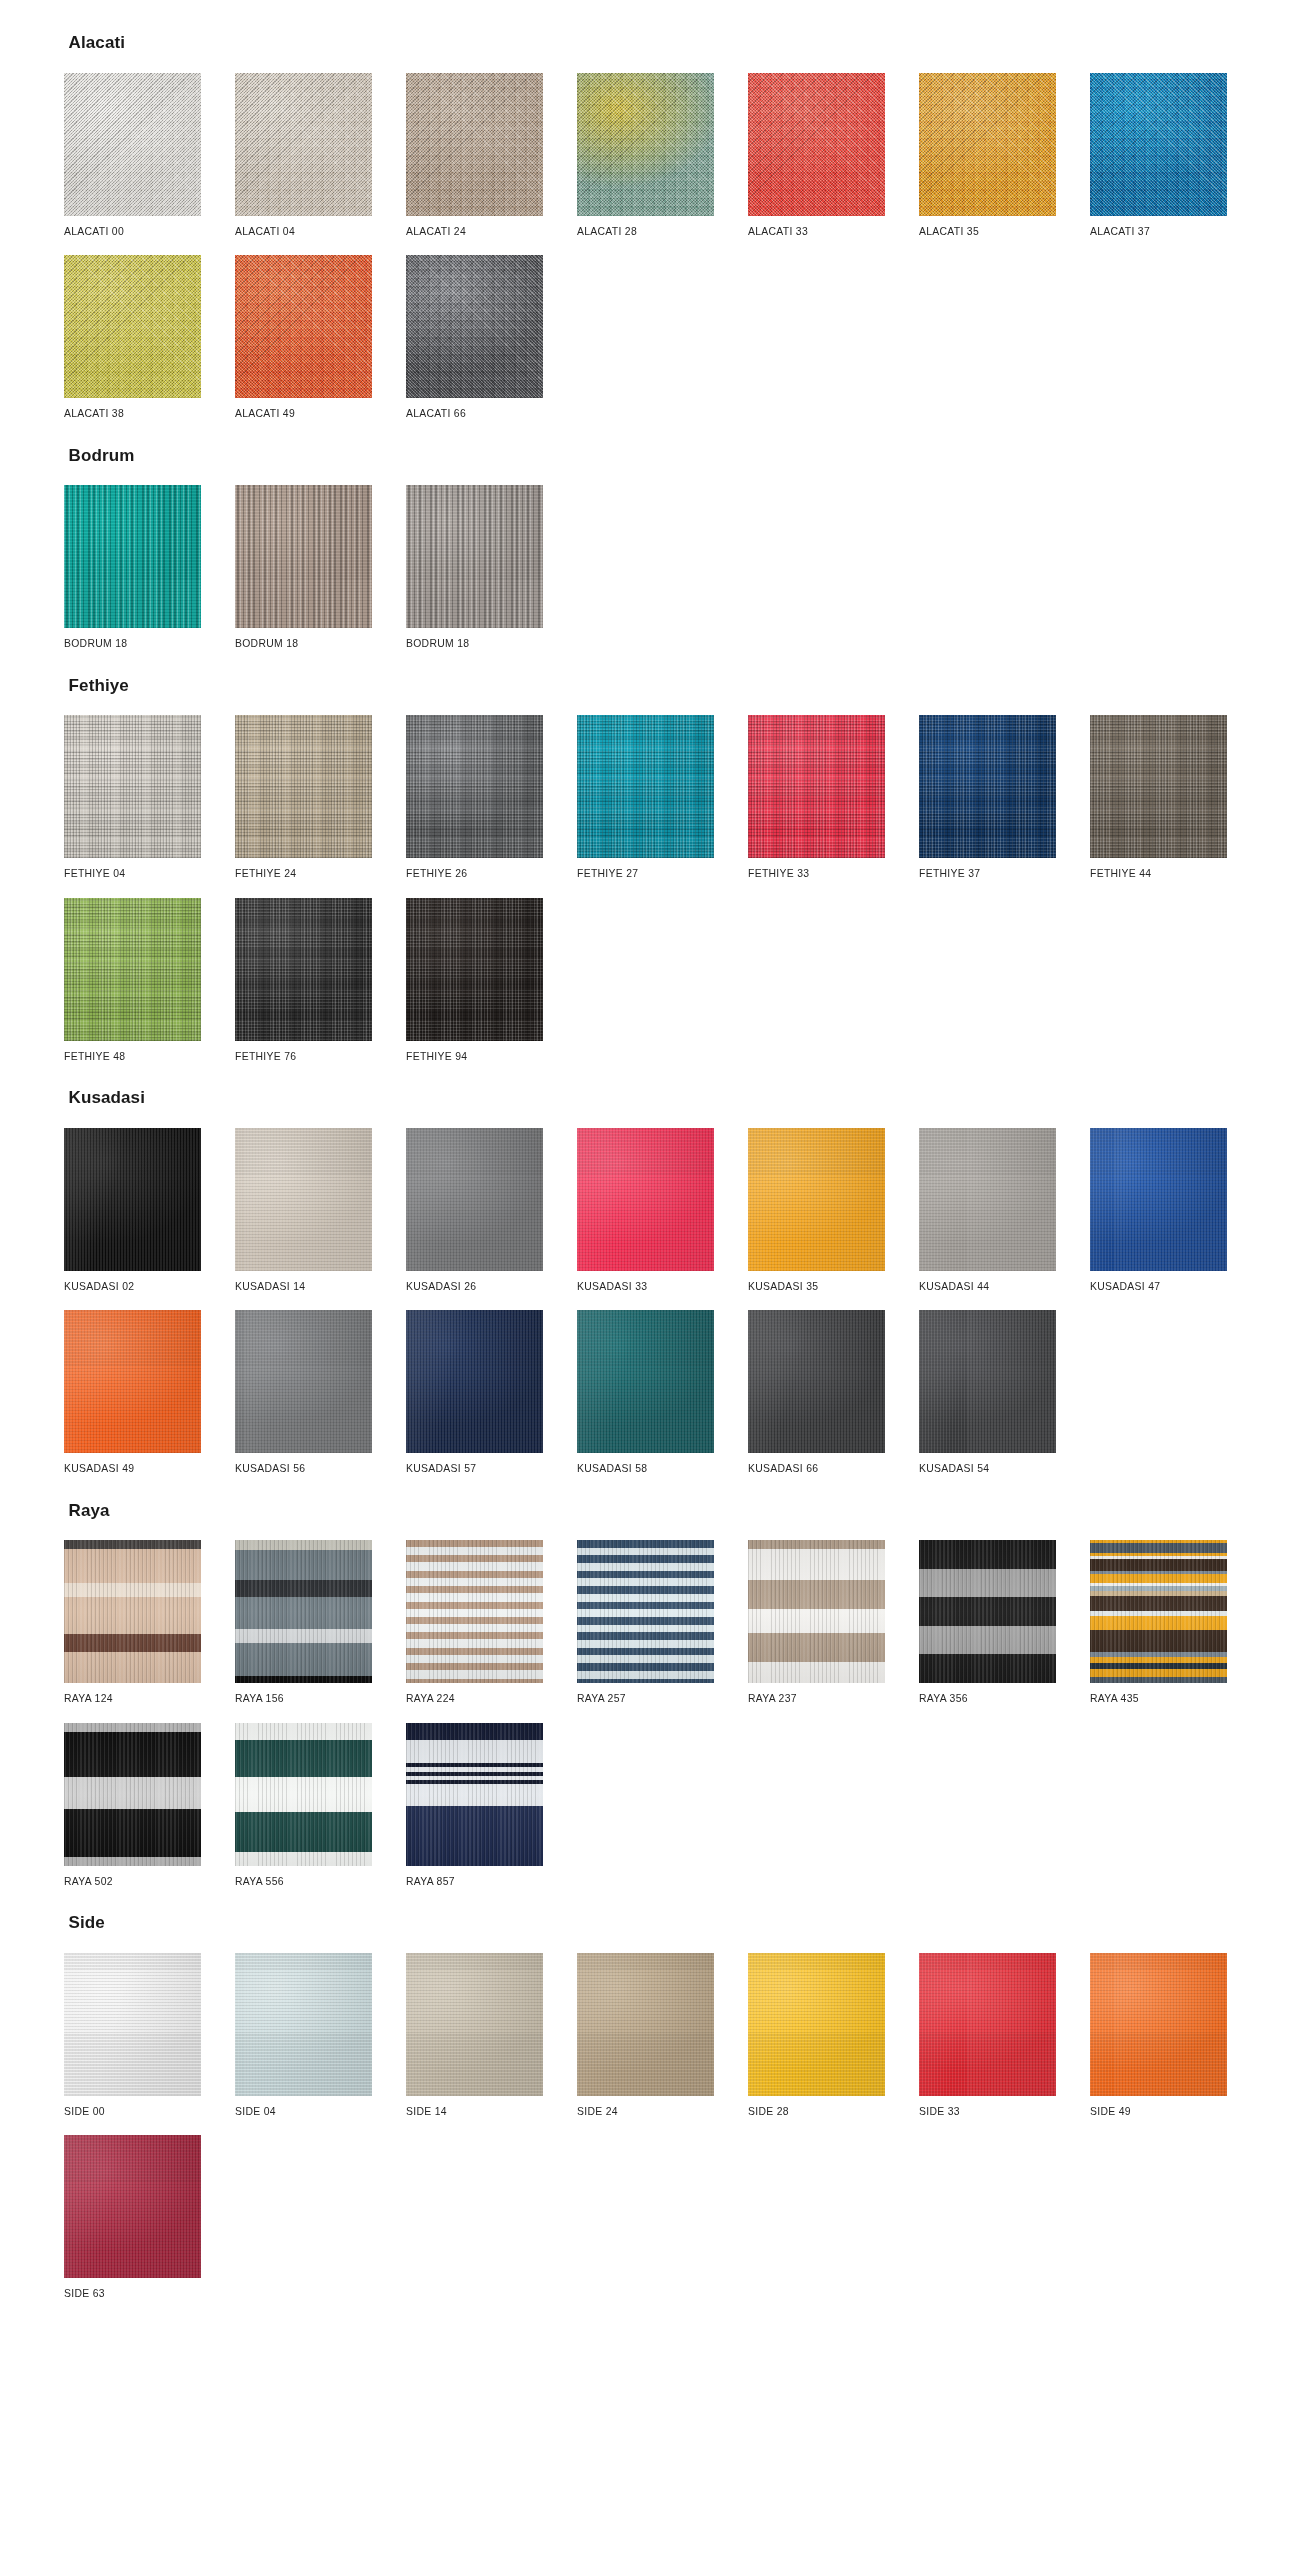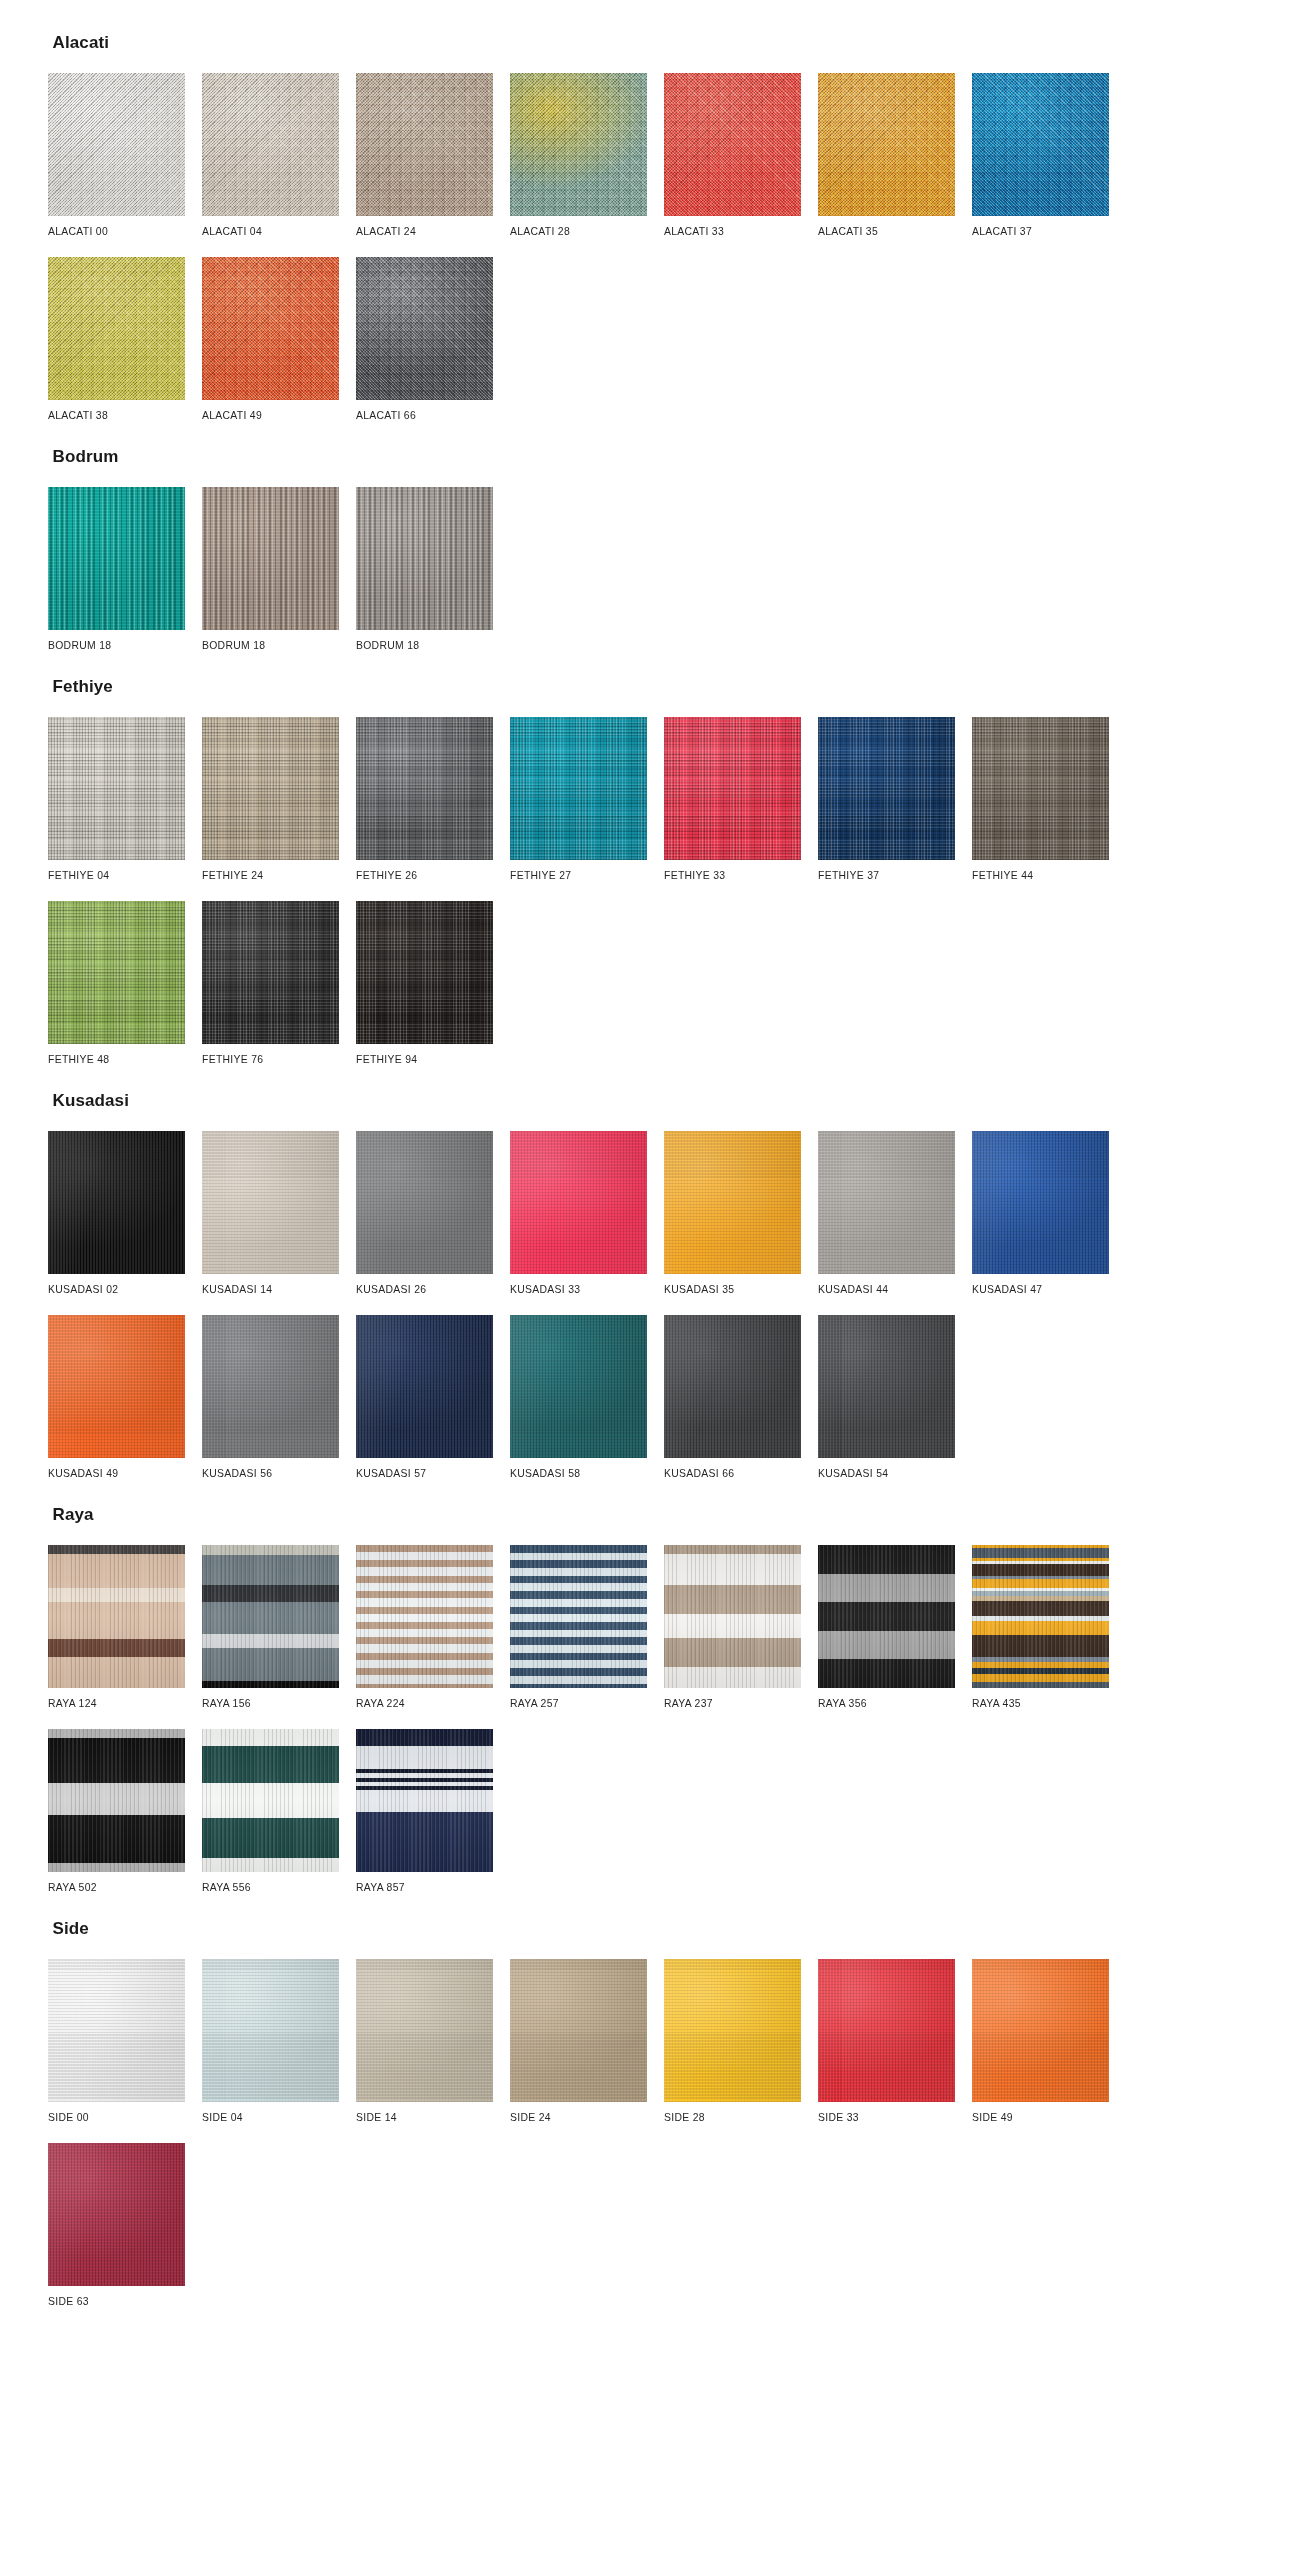--- a/index.html
+++ b/index.html
@@ -15,20 +15,21 @@
     -webkit-font-smoothing: antialiased;
   }
 
   .page {
     width: 1128px;
     min-height: 2576px;
     background: #ffffff;
     position: relative;
     padding: 0;
     box-sizing: border-box;
+    margin-left: 16px;
   }
 
   .catalog {
     padding: 34px 0 31px 48px;
   }
 
   
   .collection {
     margin: 0 0 0 0;
   }
@@ -43,20 +44,21 @@
     padding: 0;
   }
 
   .swatch-grid {
     display: grid;
     grid-template-columns: repeat(7, 154px);
     column-gap: 0px;
     row-gap: 18.5px;
     margin: 0;
     padding: 0;
+    gap: 17px;
   }
 
   .swatch-cell {
     width: 154px;
     display: flex;
     flex-direction: column;
     align-items: flex-start;
   }
 
   .swatch-chip {

